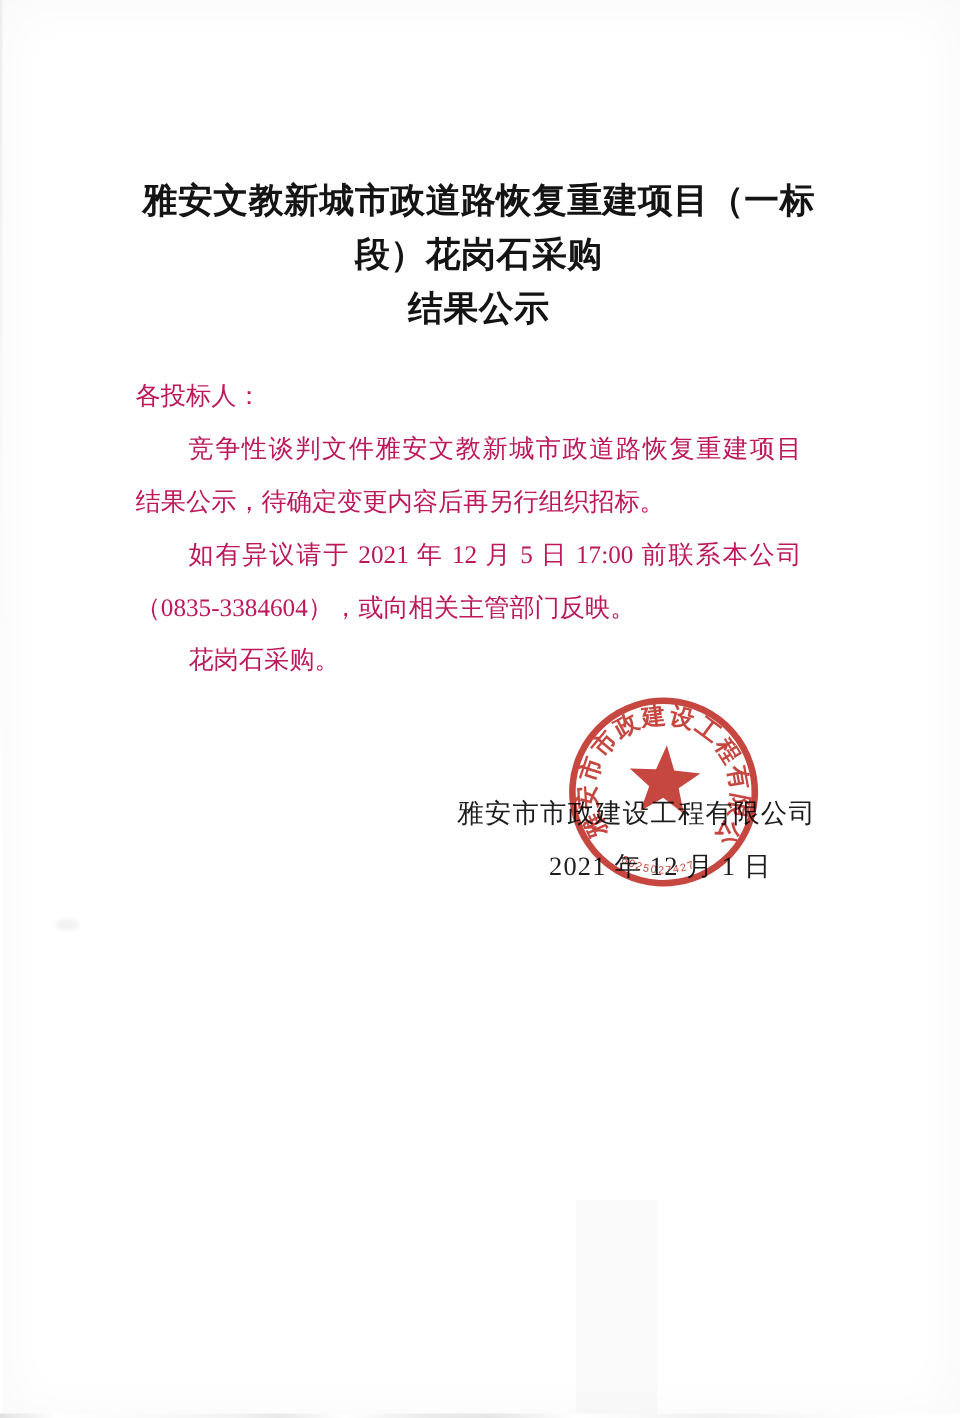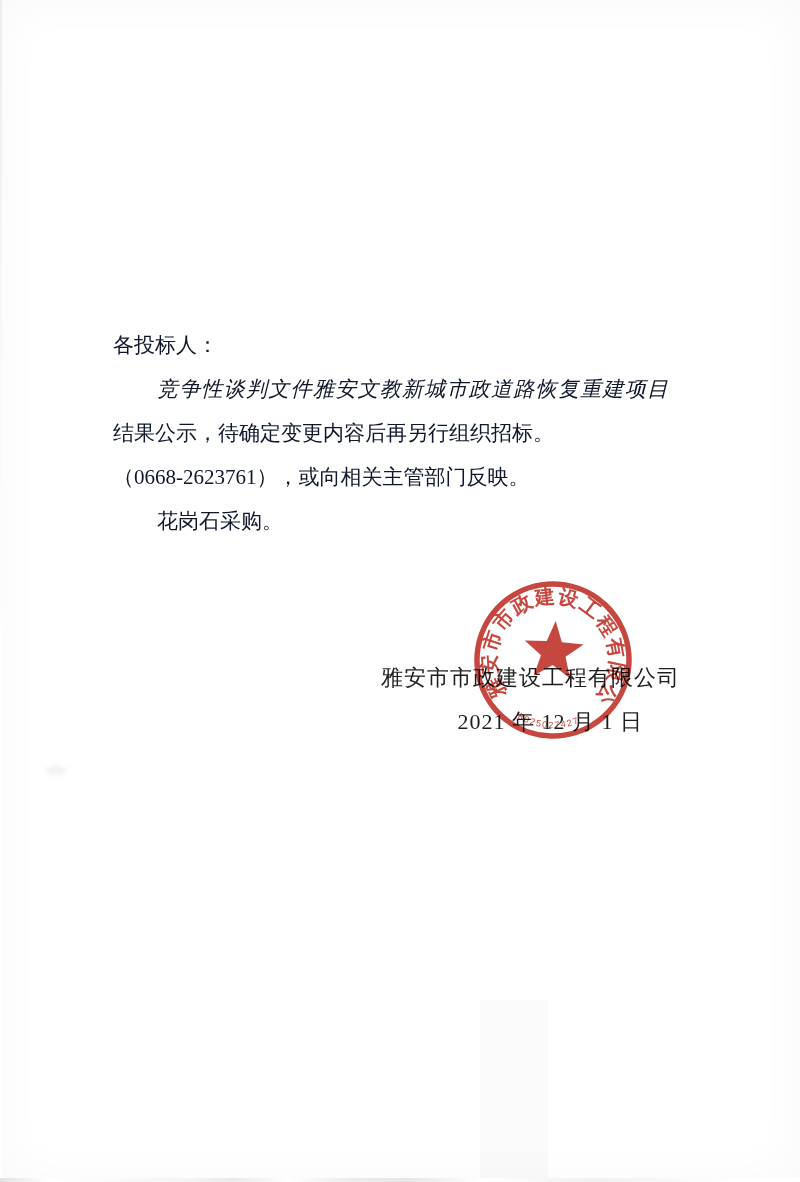--- a/index.html
+++ b/index.html
@@ -41,31 +41,31 @@
     text-align: center;
     font-family: "Liberation Sans", "DejaVu Sans", sans-serif;
     font-weight: bold;
     font-size: 29px;
     line-height: 45px;
     color: #141414;
     letter-spacing: 0.5px;
   }
 
   .doc-body {
-    position: absolute; left: 113px; top: 323px; width: 555px;
+    position: absolute; left: 113px; top: 308px; width: 555px;
     font-size: 21px;
-    color: #0f172a;
+    color: #be185d;
   }
   .doc-body .line {
     height: 44px;
     line-height: 44px;
     overflow: hidden;
   }
   .doc-body .line.indent { text-indent: 44px; }
-  .doc-body .line.fill { text-align: justify; text-align-last: justify; font-style: italic; }
+  .doc-body .line.fill { text-align: justify; text-align-last: justify; }
 
   .signature-company {
     position: absolute; left: 113px; top: 656px; width: 567px;
     text-align: right;
     font-size: 22px; line-height: 44px; letter-spacing: 1px;
     color: #1d1d1d;
   }
   .signature-date {
     position: absolute; left: 113px; top: 700px; width: 530px;
     text-align: right;
@@ -85,26 +85,32 @@
 </style>
 </head>
 <body>
 
 <div class="page">
   <div class="edge-left"></div>
   <div class="scan-band"></div>
   <div class="edge-bottom"></div>
   <div class="smudge"></div>
 
+  <div class="title-block">
+    <div>雅安文教新城市政道路恢复重建项目（一标</div>
+    <div>段）花岗石采购</div>
+    <div>结果公示</div>
+  </div>
 
   <div class="doc-body">
       <div class="line">各投标人：</div>
       <div class="line indent fill">竞争性谈判文件雅安文教新城市政道路恢复重建项目</div>
       <div class="line">结果公示，待确定变更内容后再另行组织招标。</div>
-      <div class="line">（0668-2623761），或向相关主管部门反映。</div>
+      <div class="line indent fill">如有异议请于 2021 年 12 月 5 日 17:00 前联系本公司</div>
+      <div class="line">（0835-3384604），或向相关主管部门反映。</div>
       <div class="line indent">花岗石采购。</div>
     </div>
 
   <div class="signature-company">雅安市市政建设工程有限公司</div>
   <div class="signature-date">2021 年 12 月 1 日</div>
 
   <svg class="seal" viewBox="-102 -102 204 204" xmlns="http://www.w3.org/2000/svg">
     <defs>
       <path id="seal-top-arc" d="M -43.7,36.6 A 57 57 0 1 1 43.7,36.6" fill="none"></path>
       <path id="seal-bottom-arc" d="M -34,58.9 A 68 68 0 0 0 34,58.9" fill="none"></path>

